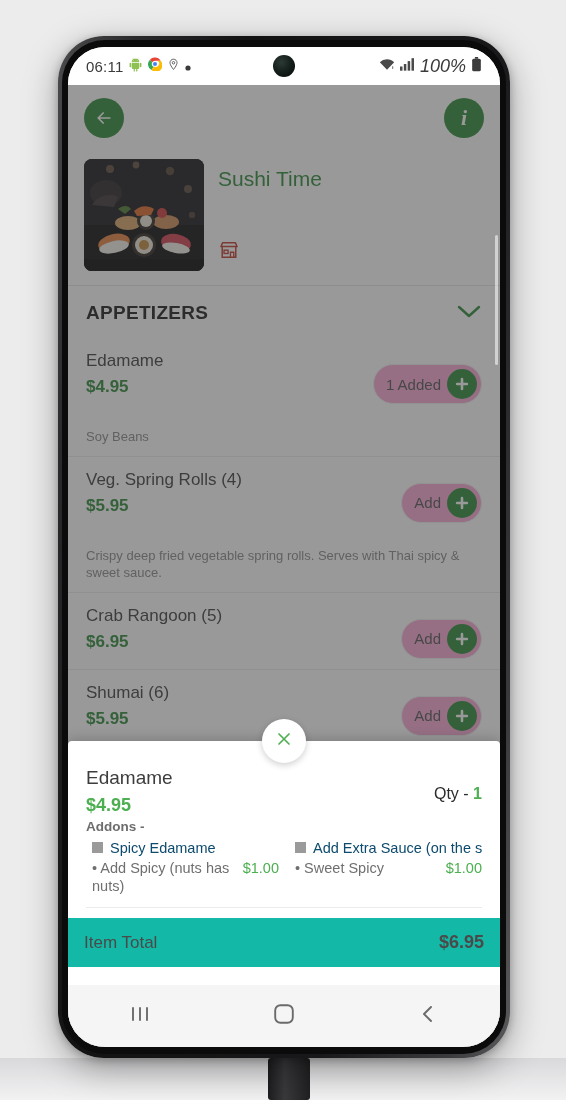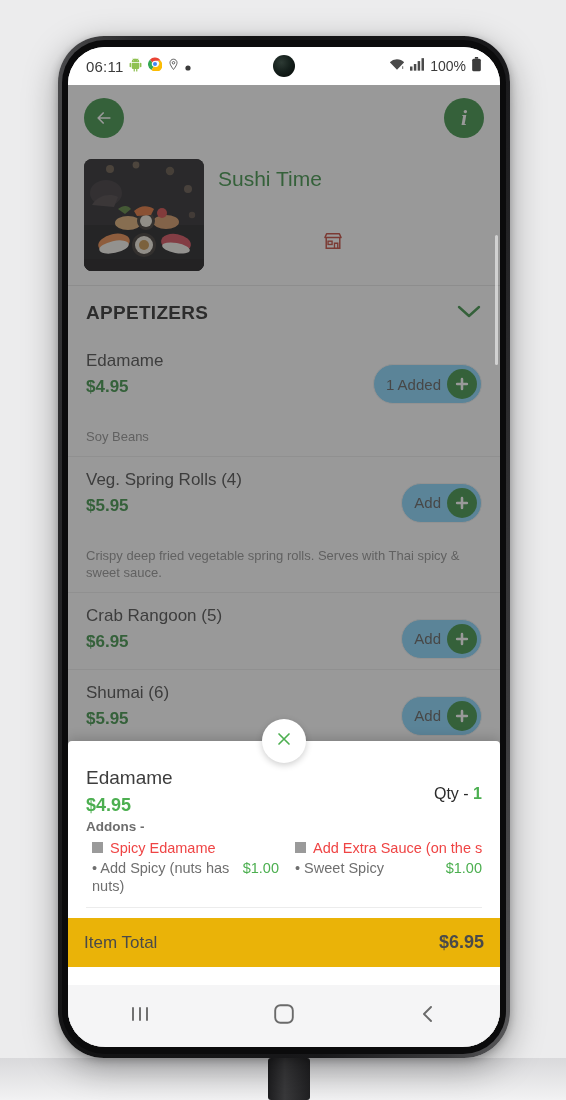--- a/index.html
+++ b/index.html
@@ -57,21 +57,21 @@
     padding: 0 18px; z-index: 6;
   }
   #status-left, #status-right { display: flex; align-items: center; gap: 5px; }
   #clock { font-size: 15px; color: #3b3b3b; letter-spacing: .2px; }
   .ic { display: inline-block; }
   #camera-hole {
     position: absolute; left: 50%; top: 8px; transform: translateX(-50%);
     width: 22px; height: 22px; border-radius: 50%;
     background: radial-gradient(circle at 38% 34%, #2d3a34 0%, #15201c 46%, #050807 100%);
   }
-  #batt-pct { font-size: 14px; color: #3b3b3b; }
+  #batt-pct { font-size: 18px; color: #3b3b3b; font-style: italic; }
 
   
   #app { position: relative; height: 962px; background: #fff; }
   #app-scroll { position: absolute; inset: 0; background: #fff; }
 
   #app-header {
     height: 66px; display: flex; align-items: center;
     justify-content: space-between; padding: 0 16px; background: #fff;
   }
   .circle-btn {
@@ -86,40 +86,40 @@
   #restaurant-row {
     display: flex; gap: 14px; padding: 8px 16px 14px 16px;
     border-bottom: 1px solid #e6e6e6;
   }
   #rest-thumb {
     width: 120px; height: 112px; border-radius: 8px; flex: 0 0 auto;
     overflow: hidden; background: #14120f;
     position: relative;
   }
   #rest-thumb svg { display:block; width: 100%; height: 100%; }
-  #rest-info { padding-top: 8px; display: flex; flex-direction: row; }
+  #rest-info { padding-top: 8px; display: flex; flex-direction: column; }
   #rest-name { font-size: 21px; color: #2e8b3a; }
   #closed-row { display: flex; align-items: center; gap: 8px; margin-top: 48px; }
   #closed-text { font-size: 14.5px; color: #c0392b; letter-spacing: .3px; }
 
   #category-row {
     display: flex; align-items: center; justify-content: space-between;
     padding: 16px 18px 14px 18px;
   }
   #category-name { font-size: 19px; font-weight: 700; color: #1c1c1c; letter-spacing: .3px; }
 
   .menu-item { padding: 12px 18px 10px 18px; border-bottom: 1px solid #ececec; }
   .menu-item-top { display: flex; align-items: flex-start; justify-content: space-between; gap: 10px; }
   .mi-left { flex: 1 1 auto; min-width: 0; }
   .mi-name { font-size: 17px; color: #404040; line-height: 1.3; }
   .mi-price { font-size: 17px; color: #2e8b3a; font-weight: 600; margin-top: 5px; }
   .mi-desc { font-size: 13px; color: #8a8a8a; margin-top: 24px; line-height: 1.35; }
   .add-pill {
     display: flex; align-items: center; gap: 6px; flex: 0 0 auto;
-    background: #7dd3fc; border: 1px solid #f0f0f0; border-radius: 20px;
+    background: #f9a8d4; border: 1px solid #f0f0f0; border-radius: 20px;
     padding: 4px 4px 4px 12px; margin-top: 14px; cursor: pointer;
   }
   .add-pill-label { font-size: 15px; color: #555; white-space: nowrap; }
   .plus-btn {
     width: 30px; height: 30px; border-radius: 50%; background: #2e8b3a;
     display: flex; align-items: center; justify-content: center; flex: 0 0 auto;
   }
 
   #dim-overlay {
     position: absolute; inset: 0; background: rgba(60,60,60,.52); z-index: 3;
@@ -146,32 +146,32 @@
   #sheet-item-name { font-size: 19px; color: #3d3d3d; }
   #sheet-item-price { font-size: 18px; color: #4caf50; font-weight: 600; margin-top: 6px; }
   #qty-box { font-size: 16px; color: #2b2b2b; padding-top: 18px; }
   #qty-val { color: #4caf50; font-weight: 600; }
 
   #addons-label { font-size: 13.5px; color: #6d6d6d; font-weight: 700; margin-top: 3px; }
   #addons-grid { display: grid; grid-template-columns: 1fr 1fr; gap: 0 10px; margin-top: 6px; }
   .addon-col { min-width: 0; padding-left: 6px; }
   .addon-group {
     display: flex; align-items: center; gap: 7px;
-    font-size: 14.5px; color: #ef4444;
+    font-size: 14.5px; color: #0c4a6e;
     white-space: nowrap; overflow: hidden; text-overflow: ellipsis;
   }
   .addon-sq { width: 11px; height: 11px; background: #9a9a9a; flex: 0 0 auto; }
   .addon-opt { display: flex; align-items: flex-start; gap: 8px; margin-top: 3px; }
   .addon-opt-name { font-size: 14.5px; color: #6f6f6f; line-height: 1.25; flex: 1 1 auto; }
   .addon-opt-price { font-size: 14.5px; color: #4caf50; flex: 0 0 auto; padding-top: 1px; }
 
   #sheet-divider { height: 1px; background: #ececec; margin: 12px 0 0 0; }
   #item-total-row {
     display: flex; justify-content: space-between; align-items: flex-end;
-    background: #eab308; padding: 14px 16px; margin: 10px 0 0 0;
+    background: #14b8a6; padding: 14px 16px; margin: 10px 0 0 0;
   }
   #item-total-label { font-size: 17px; color: #4a4a4a; }
   #item-total-value { font-size: 18px; color: #4a4a4a; font-weight: 600; }
   #sheet-footer { height: 18px; background: #fff; }
 
   
   #nav-bar {
     position: absolute; left: 0; right: 0; bottom: 0; height: 62px;
     background: #f5f5f6; display: flex; align-items: center;
     justify-content: space-around; z-index: 7;

